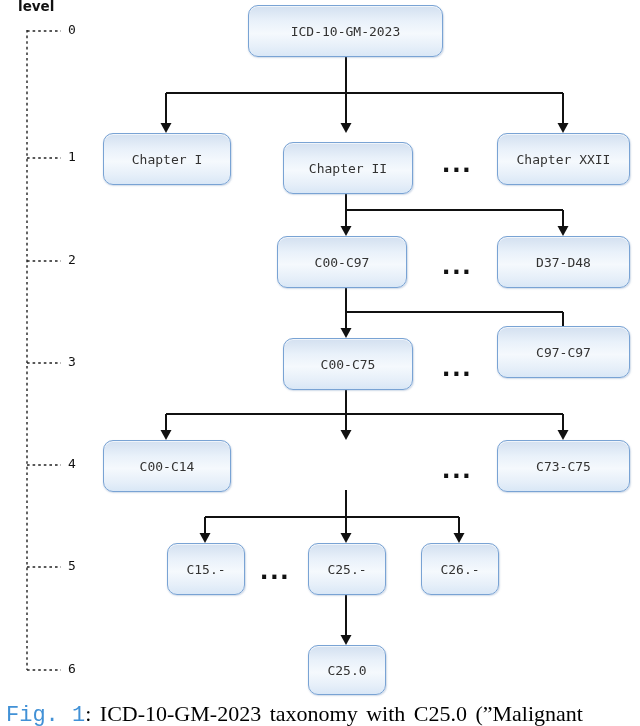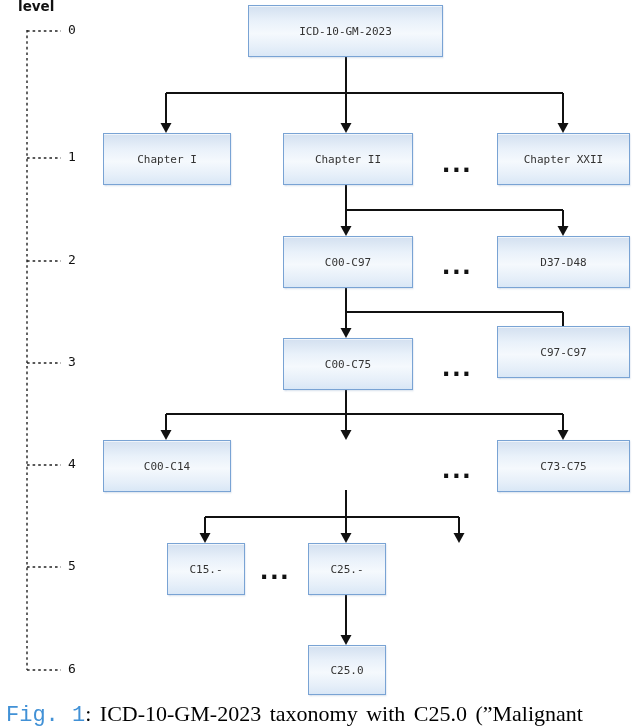--- a/index.html
+++ b/index.html
@@ -1,25 +1,25 @@
 <!DOCTYPE html>
 <html style="--node-border: #79a3d4; --node-fill-top: #d3e0f0; --node-fill-mid: #f5f9fd; --node-fill-bottom: #d9e7f6; --connector: #111111; --caption-label: #4191d6; --text: #333333;"><head>
 <meta charset="utf-8">
 <style>
   html,body{margin:0;padding:0;background:#fff;}
   #stage{position:relative;width:640px;height:726px;background:#ffffff;overflow:hidden;
          font-family:"DejaVu Sans",sans-serif;}
   svg{position:absolute;left:0;top:0;}
   .node{position:absolute;display:flex;align-items:center;justify-content:center;
-        border:1.5px solid var(--node-border,#79a3d4);border-radius:0;
+        border:1.5px solid var(--node-border,#79a3d4);border-radius:10px;
         background:linear-gradient(180deg,var(--node-fill-top,#d3e0f0) 0%,#e9f1fa 30%,
                    var(--node-fill-mid,#f5f9fd) 55%,#e6eff9 82%,var(--node-fill-bottom,#d9e7f6) 100%);
         box-shadow:0.5px 1px 1.5px rgba(120,150,190,0.35), inset 0 1px 0 rgba(255,255,255,0.65);
         font-family:"DejaVu Sans Mono","Liberation Mono",monospace;
-        font-size:11px;color:var(--text,#333333);white-space:nowrap;}
+        font-size:13px;color:var(--text,#333333);white-space:nowrap;}
   .axis-title{position:absolute;left:18px;top:-2px;font-size:13.5px;font-weight:700;color:#111;}
   .lvl{position:absolute;left:68px;width:22px;height:18px;font-size:13px;color:#111;
        font-family:"DejaVu Sans Mono","Liberation Mono",monospace;}
   .dots{position:absolute;width:48px;text-align:center;font-family:"DejaVu Sans",sans-serif;
         font-weight:900;font-size:23px;line-height:20px;letter-spacing:1.5px;color:#111;}
   .caption{position:absolute;left:6px;top:701px;width:720px;
            font-family:"Liberation Serif","DejaVu Serif",serif;font-size:22px;color:#000;
            white-space:nowrap;word-spacing:3px;}
   .caption .figlabel{font-family:Liberation Mono, monospace;
            color:var(--caption-label,#4191d6);word-spacing:0;}
@@ -82,30 +82,31 @@
   <div class="lvl" style="top:22px">0</div>
   <div class="lvl" style="top:149px">1</div>
   <div class="lvl" style="top:252px">2</div>
   <div class="lvl" style="top:354px">3</div>
   <div class="lvl" style="top:456px">4</div>
   <div class="lvl" style="top:558px">5</div>
   <div class="lvl" style="top:661px">6</div>
 
   <div class="node" style="left:248px;top:5px;width:193px;height:50px">ICD-10-GM-2023</div>
   <div class="node" style="left:103px;top:133px;width:126px;height:50px">Chapter I</div>
-  <div class="node" style="left:283px;top:133px;width:128px;height:50px">Chapter II</div>
+  <div class="node" style="left:283px;top:142px;width:128px;height:50px">Chapter II</div>
   <div class="node" style="left:497px;top:133px;width:131px;height:50px">Chapter XXII</div>
-  <div class="node" style="left:283px;top:236px;width:128px;height:50px">C00-C97</div>
+  <div class="node" style="left:277px;top:236px;width:128px;height:50px">C00-C97</div>
   <div class="node" style="left:497px;top:236px;width:131px;height:50px">D37-D48</div>
   <div class="node" style="left:283px;top:338px;width:128px;height:50px">C00-C75</div>
   <div class="node" style="left:497px;top:326px;width:131px;height:50px">C97-C97</div>
   <div class="node" style="left:103px;top:440px;width:126px;height:50px">C00-C14</div>
   <div class="node" style="left:497px;top:440px;width:131px;height:50px">C73-C75</div>
   <div class="node" style="left:167px;top:543px;width:76px;height:50px">C15.-</div>
   <div class="node" style="left:308px;top:543px;width:76px;height:50px">C25.-</div>
+  <div class="node" style="left:421px;top:543px;width:76px;height:50px">C26.-</div>
   <div class="node" style="left:308px;top:645px;width:76px;height:48px">C25.0</div>
 
   <div class="dots" style="left:433px;top:154px">...</div>
   <div class="dots" style="left:433px;top:256px">...</div>
   <div class="dots" style="left:433px;top:358px">...</div>
   <div class="dots" style="left:433px;top:460px">...</div>
   <div class="dots" style="left:251px;top:561px">...</div>
 
   <div class="caption">
     <span class="figlabel">Fig. 1</span><span>: ICD-10-GM-2023 taxonomy with C25.0 (”Malignant</span>

